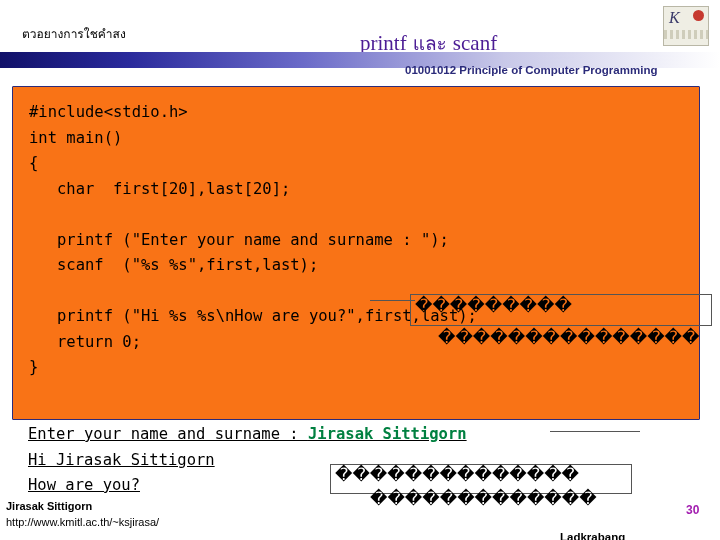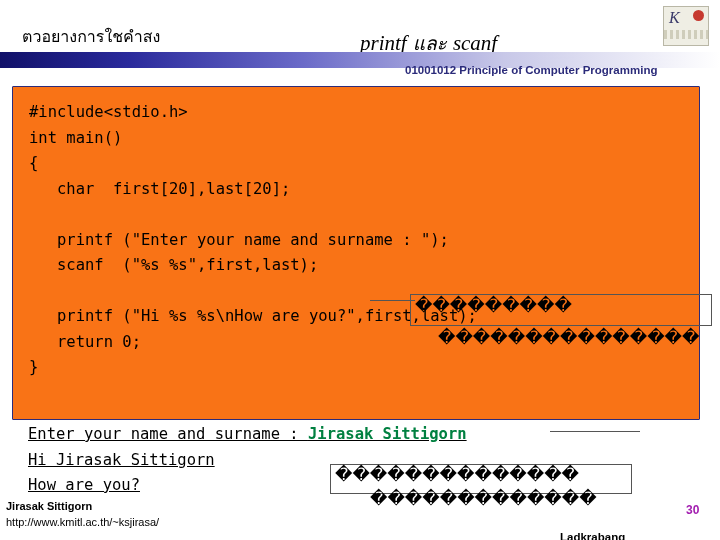--- a/index.html
+++ b/index.html
@@ -19,34 +19,33 @@
     left: 0; top: 0;
     width: 720px;
     height: 540px;
   }
 
   
   .title-left {
     position: absolute;
     left: 22px;
     top: 24px;
-    font-size: 16px;
+    font-size: 12px;
     color: #000000;
     font-family: "DejaVu Sans", sans-serif;
     white-space: nowrap;
   }
   .title-center {
     position: absolute;
     left: 360px;
     top: 28px;
     font-size: 21px;
-    color: #000000;
+    color: #4c1d95;
     font-family: "Liberation Serif", serif;
     white-space: nowrap;
-    font-style: italic;
   }
   .title-center .thai {
     font-family: "DejaVu Sans", sans-serif;
     font-size: 19px;
   }
 
   
   .logo {
     position: absolute;
     left: 663px;

